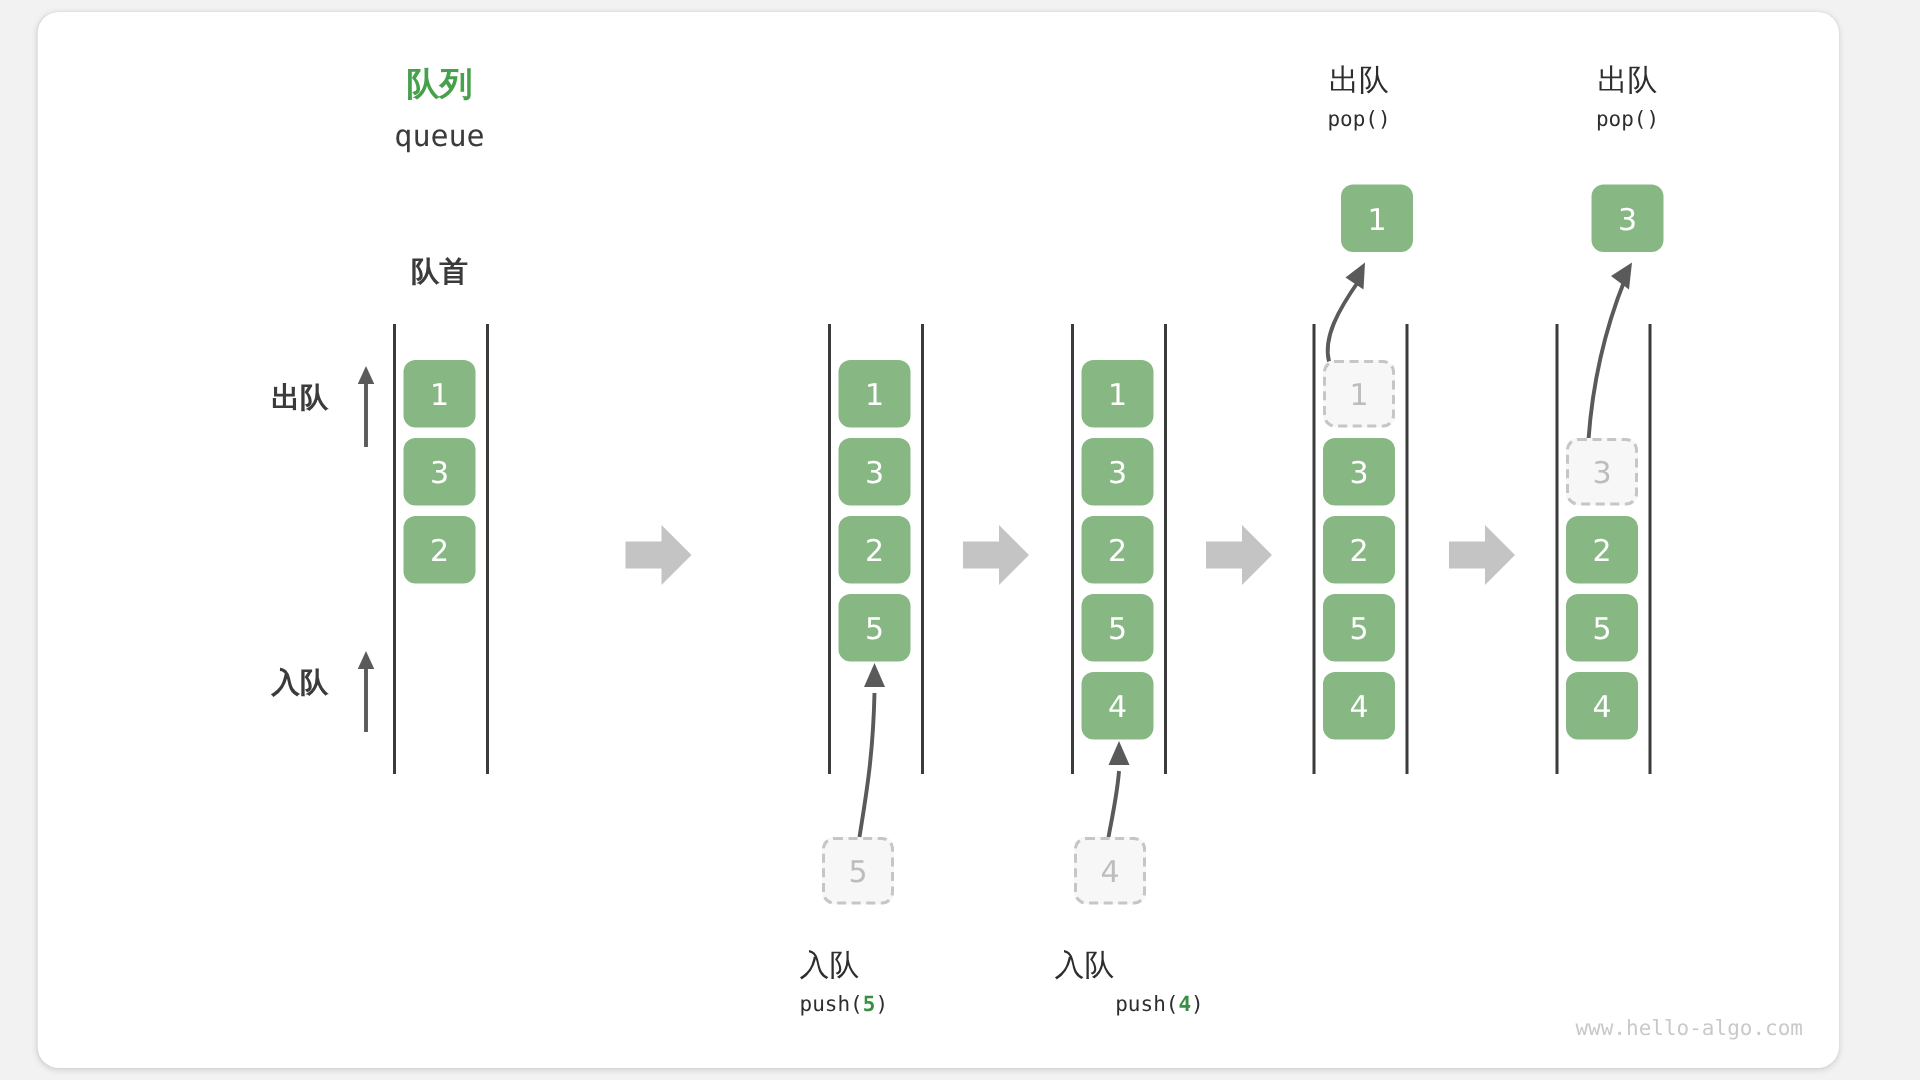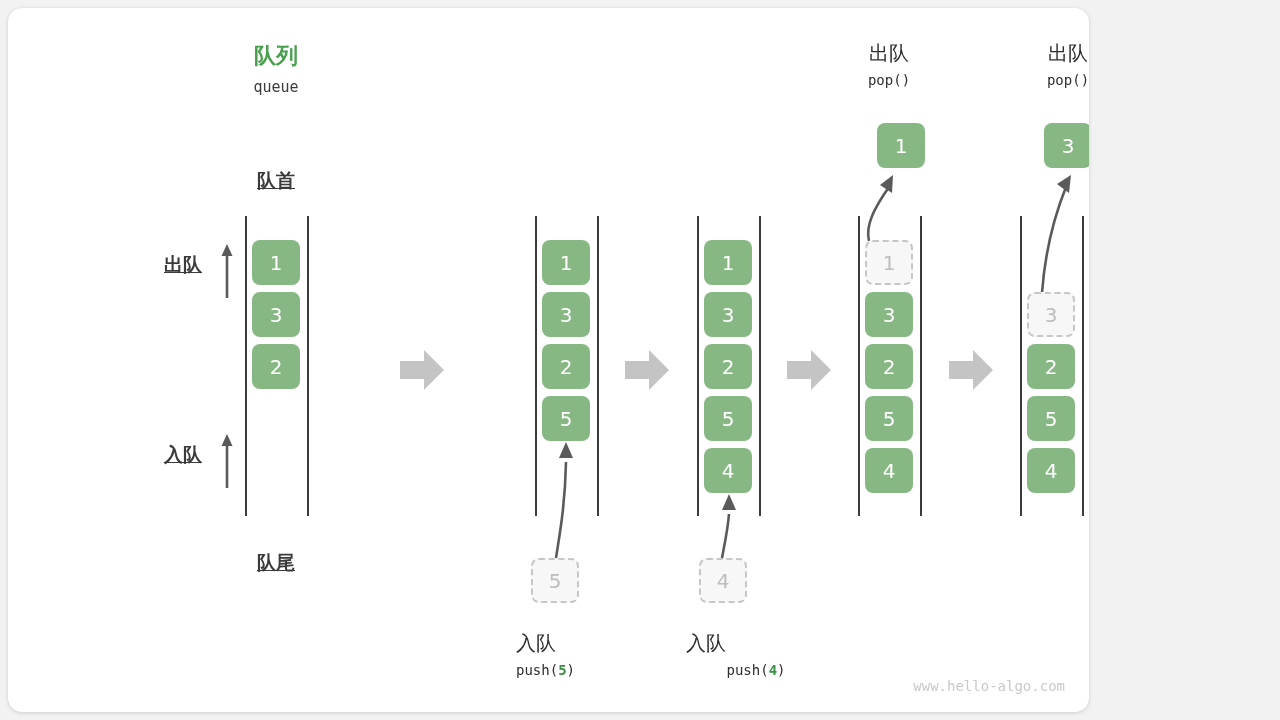--- a/index.html
+++ b/index.html
@@ -8,55 +8,54 @@
     background: #f2f2f2;
   }
   body {
     width: 1280px;
     height: 720px;
     overflow: hidden;
     font-family: "DejaVu Sans", sans-serif;
   }
   #card {
     position: absolute;
-    left: 8px;
+    left: 25px;
     top: 8px;
-    width: 1081px;
+    width: 1201px;
     height: 704px;
     background: #ffffff;
     border-radius: 14px;
     box-shadow: 0 1px 4px rgba(0,0,0,0.14), 0 0 1px rgba(0,0,0,0.10);
     overflow: hidden;
   }
   .abs { position: absolute; }
 
   
   .title-cn {
     font-family: "DejaVu Sans", sans-serif;
     font-weight: bold;
     font-size: 22px;
     color: #46a04c;
     text-align: center;
     white-space: nowrap;
   }
   .title-en {
     font-family: "DejaVu Sans Mono", monospace;
-    font-size: 15px;
+    font-size: 20px;
     color: #3b3b3b;
     text-align: center;
     white-space: nowrap;
   }
   .label-bold {
     font-family: "DejaVu Sans", sans-serif;
     font-weight: bold;
     font-size: 19px;
     color: #3b3b3b;
     text-align: center;
     white-space: nowrap;
-    text-decoration: underline;
   }
   .op-cn {
     font-family: "DejaVu Sans", sans-serif;
     font-size: 20px;
     color: #2e2e2e;
     text-align: center;
     white-space: nowrap;
   }
   .op-code {
     font-family: "DejaVu Sans Mono", monospace;
@@ -111,21 +110,20 @@
 </style>
 </head>
 <body>
 
 <div id="card">
 
   <div class="abs title-cn" style="left:188px; top:33px; width:160px;">队列</div>
   <div class="abs title-en" style="left:188px; top:70px; width:160px;">queue</div>
 
   <div class="abs label-bold" style="left:196px; top:160px; width:144px;">队首</div>
-  <div class="abs label-bold" style="left:196px; top:542px; width:144px;">队尾</div>
 
   <div class="abs label-bold" style="left:138px; top:244px; width:74px;">出队</div>
   <svg class="abs" style="left:208px; top:234px;" width="22" height="58">
     <line x1="11" y1="56" x2="11" y2="12" stroke="#5a5a5a" stroke-width="2.6"></line>
     <polygon points="11,2 5.5,14 16.5,14" fill="#5a5a5a"></polygon>
   </svg>
 
   <div class="abs label-bold" style="left:138px; top:434px; width:74px;">入队</div>
   <svg class="abs" style="left:208px; top:424px;" width="22" height="58">
     <line x1="11" y1="56" x2="11" y2="12" stroke="#5a5a5a" stroke-width="2.6"></line>

